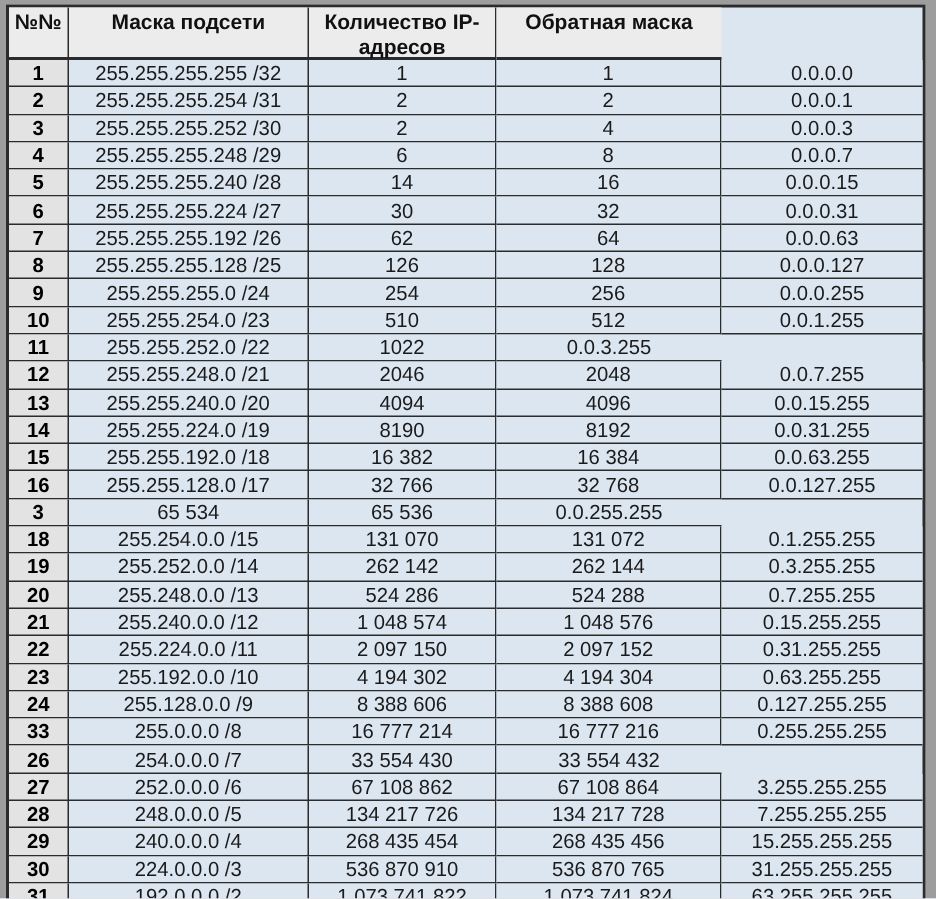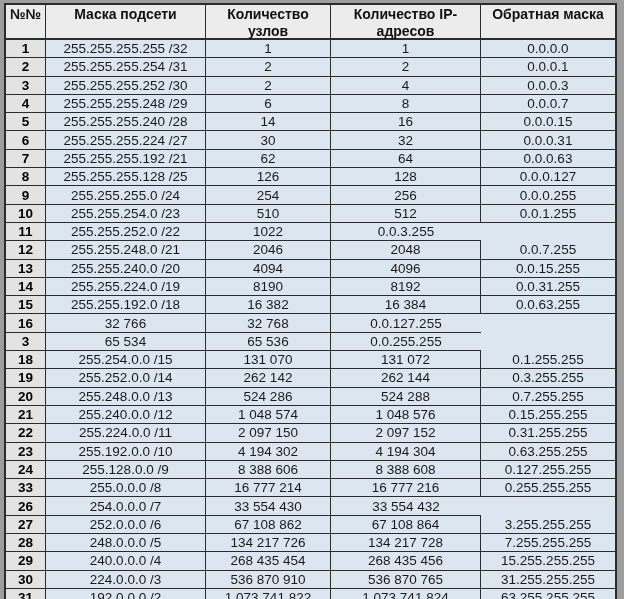--- a/index.html
+++ b/index.html
@@ -67,21 +67,20 @@
   }
 </style>
 </head>
 <body>
 
 <div class="frame">
   <div class="tbl">
     <div class="hrow">
       <div class="hcell">№№</div>
       <div class="hcell">Маска подсети</div>
-      <div class="hcell">Количество узлов</div>
       <div class="hcell">Количество IP-адресов</div>
       <div class="hcell">Обратная маска</div>
     </div>
     <div id="table-body">
         <div class="row">
           <div class="cell idx">1</div>
           <div class="cell">255.255.255.255 /32</div>
           <div class="cell">1</div>
           <div class="cell">1</div>
           <div class="cell">0.0.0.0</div>
@@ -116,21 +115,21 @@
         </div>
         <div class="row">
           <div class="cell idx">6</div>
           <div class="cell">255.255.255.224 /27</div>
           <div class="cell">30</div>
           <div class="cell">32</div>
           <div class="cell">0.0.0.31</div>
         </div>
         <div class="row">
           <div class="cell idx">7</div>
-          <div class="cell">255.255.255.192 /21</div>
+          <div class="cell">255.255.255.192 /26</div>
           <div class="cell">62</div>
           <div class="cell">64</div>
           <div class="cell">0.0.0.63</div>
         </div>
         <div class="row">
           <div class="cell idx">8</div>
           <div class="cell">255.255.255.128 /25</div>
           <div class="cell">126</div>
           <div class="cell">128</div>
           <div class="cell">0.0.0.127</div>
@@ -178,20 +177,21 @@
         </div>
         <div class="row">
           <div class="cell idx">15</div>
           <div class="cell">255.255.192.0 /18</div>
           <div class="cell">16 382</div>
           <div class="cell">16 384</div>
           <div class="cell">0.0.63.255</div>
         </div>
         <div class="row">
           <div class="cell idx">16</div>
+          <div class="cell">255.255.128.0 /17</div>
           <div class="cell">32 766</div>
           <div class="cell">32 768</div>
           <div class="cell">0.0.127.255</div>
         </div>
         <div class="row">
           <div class="cell idx">3</div>
           <div class="cell">65 534</div>
           <div class="cell">65 536</div>
           <div class="cell">0.0.255.255</div>
         </div>

